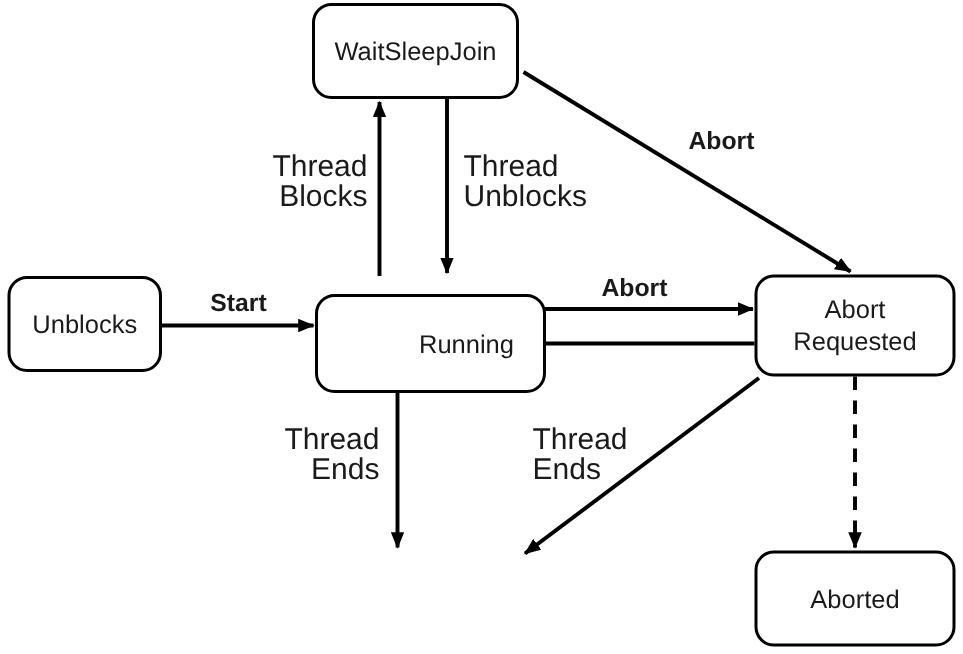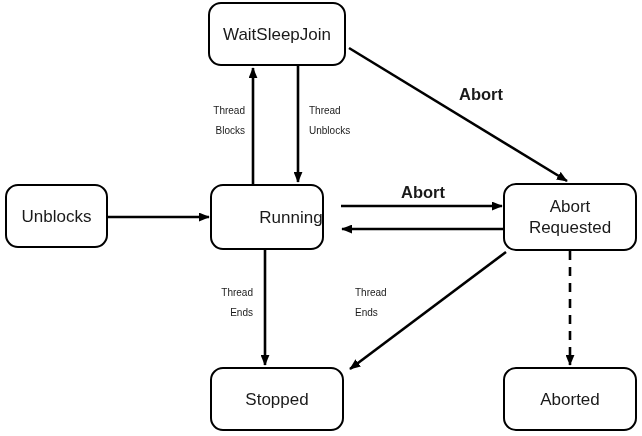--- a/index.html
+++ b/index.html
@@ -38,21 +38,21 @@
     font-weight: normal;
     z-index: 3;
   }
   .node-label {
     display: block;
     white-space: pre-line;
   }
   .edge-label {
     position: absolute;
     color: #1a1a1a;
-    font-size: 10px;
+    font-size: 20px;
     line-height: 20px;
     white-space: pre-line;
     z-index: 4;
   }
   .edge-label.bold {
     font-weight: bold;
     font-size: 16.5px;
   }
   .lbl-center { text-align: center; }
   .lbl-right  { text-align: right; }
@@ -90,37 +90,35 @@
   </svg>
 
   <div class="node-box" style="left:208px; top:2px; width:138px; height:64px;">
     <span class="node-label">WaitSleepJoin</span>
   </div>
 
   <div class="node-box" style="left:5px; top:184px; width:103px; height:64px;">
     <span class="node-label">Unblocks</span>
   </div>
 
-  <div class="node-box" style="left:210px; top:184px; width:114px; height:66px;padding-left:48px;">
+  <div class="node-box" style="left:210px; top:196px; width:154px; height:66px;padding-left:48px;">
     <span class="node-label">Running</span>
   </div>
 
   <div class="node-box" style="left:503px; top:183px; width:134px; height:68px;">
     <span class="node-label">Abort
 Requested</span>
   </div>
 
-  <div class="node-box" style="left:210px; top:367px; width:134px; height:64px;">
-    <span class="node-label">Stopped</span>
-  </div>
 
   <div class="node-box" style="left:503px; top:367px; width:134px; height:64px;">
     <span class="node-label">Aborted</span>
   </div>
 
+  <div class="edge-label bold lbl-center" style="left:126px; top:192px; width:66px;">Start</div>
 
   <div class="edge-label lbl-right" style="left:155px; top:101px; width:90px;">Thread
 Blocks</div>
 
   <div class="edge-label lbl-left" style="left:309px; top:101px; width:100px;">Thread
 Unblocks</div>
 
   <div class="edge-label bold lbl-center" style="left:447px; top:84px; width:68px;">Abort</div>
 
   <div class="edge-label bold lbl-center" style="left:389px; top:182px; width:68px;">Abort</div>

